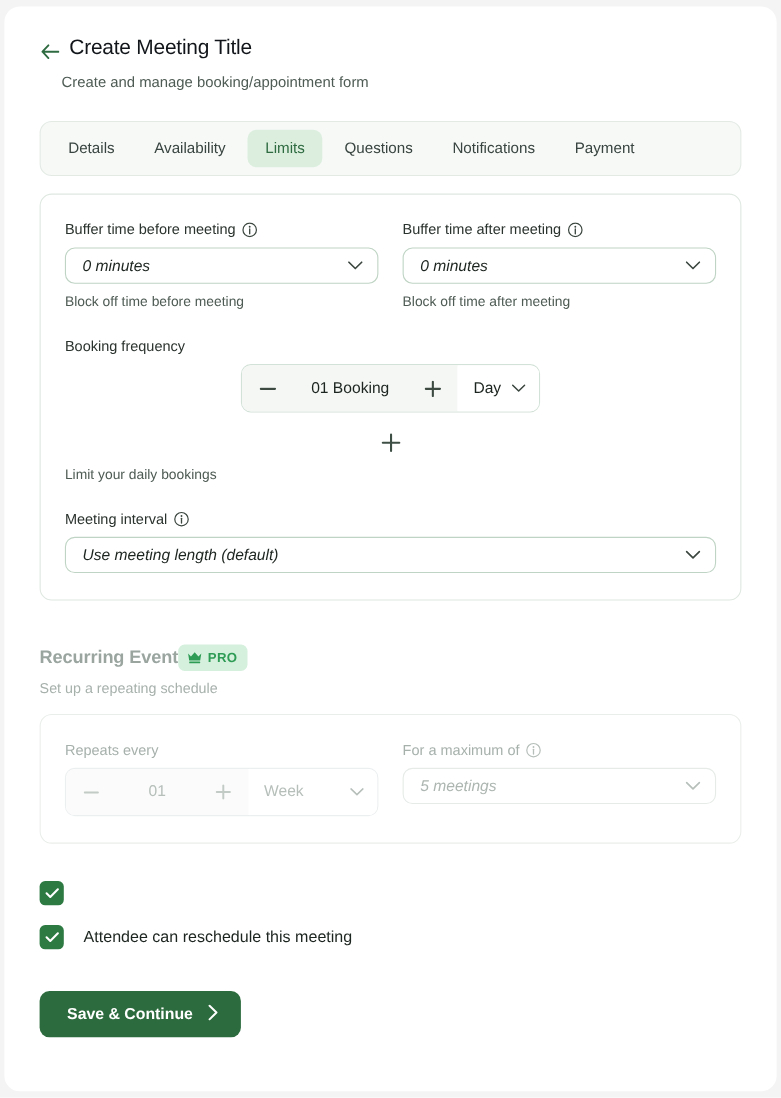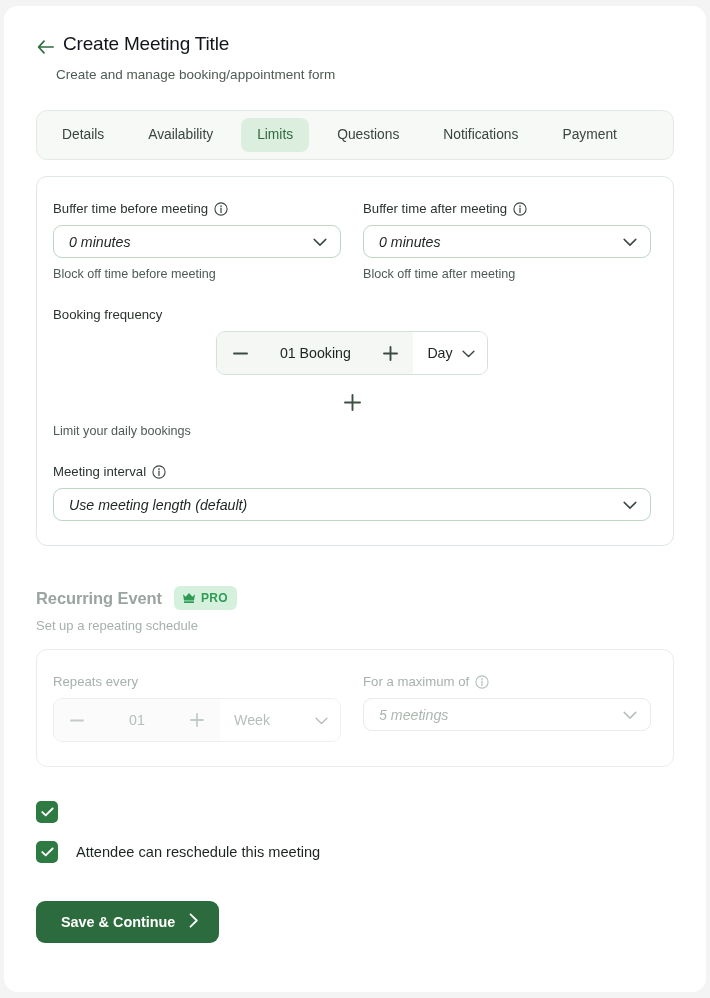--- a/index.html
+++ b/index.html
@@ -71,21 +71,21 @@
   
   .tabs {
     margin-top: 26px;
     height: 50px;
     background: #f7f9f7;
     border: 1px solid #e3eae4;
     border-radius: 11px;
     display: flex;
     align-items: center;
     padding: 0 9px;
-    gap: 12px;
+    gap: 4px;
   }
   .tab {
     font-size: 13.8px;
     color: #394540;
     padding: 8px 16px;
     border-radius: 8px;
     cursor: pointer;
     white-space: nowrap;
     line-height: 18px;
   }
@@ -107,21 +107,20 @@
     margin-top: 8px;
   }
   .section-head { margin-top: 40px; }
 
   .section-title.muted { color: #9aa5a0; }
   .section-sub.muted { color: #a7b1ac; }
 
   .title-row {
     display: flex;
     align-items: center;
-    gap: 12px;
   }
   .pro-badge {
     display: inline-flex;
     align-items: center;
     gap: 5px;
     background: #d5f0dd;
     color: #2f9c56;
     font-size: 12px;
     font-weight: bold;
     border-radius: 6px;
@@ -129,21 +128,21 @@
     letter-spacing: 0.3px;
     cursor: pointer;
   }
   .pro-badge svg { display: block; }
 
   
   .panel {
     margin-top: 16px;
     border: 1px solid #dfe8e1;
     border-radius: 11px;
-    padding: 24px 22px 24px 16px;
+    padding: 24px 22px 24px 22px;
     background: #ffffff;
   }
   .panel.disabled { border-color: #eaeeea; }
 
   .field-row {
     display: flex;
     gap: 22px;
   }
   .field { flex: 1 1 0; min-width: 0; }
 

